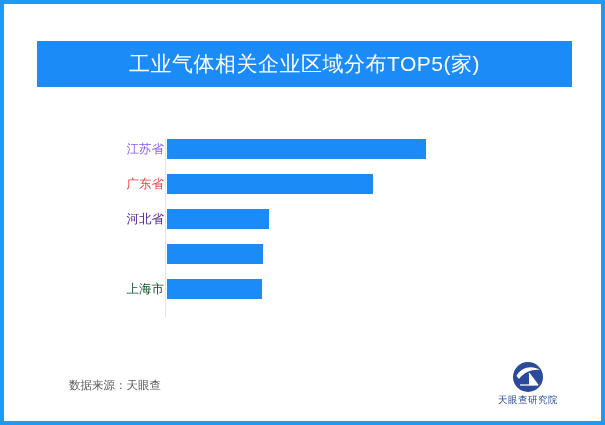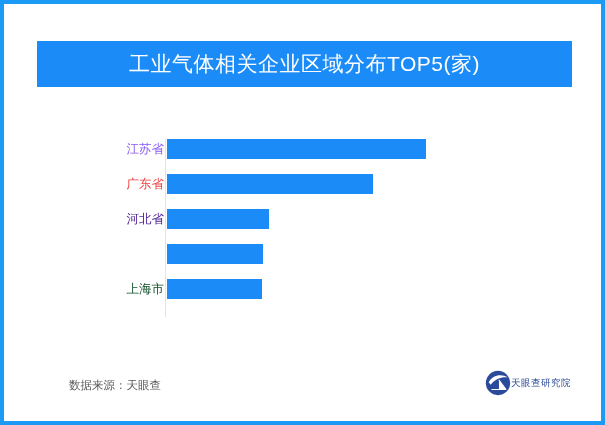--- a/index.html
+++ b/index.html
@@ -99,23 +99,23 @@
     white-space: nowrap;
     margin-left: 32px;
   }
   .brand {
     position: absolute;
     right: 30px;
     top: 355px;
     width: 86px;
     height: 48px;
     display: flex;
-    flex-direction: row;
+    flex-direction: column;
     align-items: center;
-    justify-content: space-between;
+    justify-content: flex-end;
   }
   .brand-mark {
     width: 32px;
     height: 32px;
     display: block;
   }
   .brand-text {
     margin-top: 1px;
     font-size: 9.5px;
     color: #2b4a9b;

